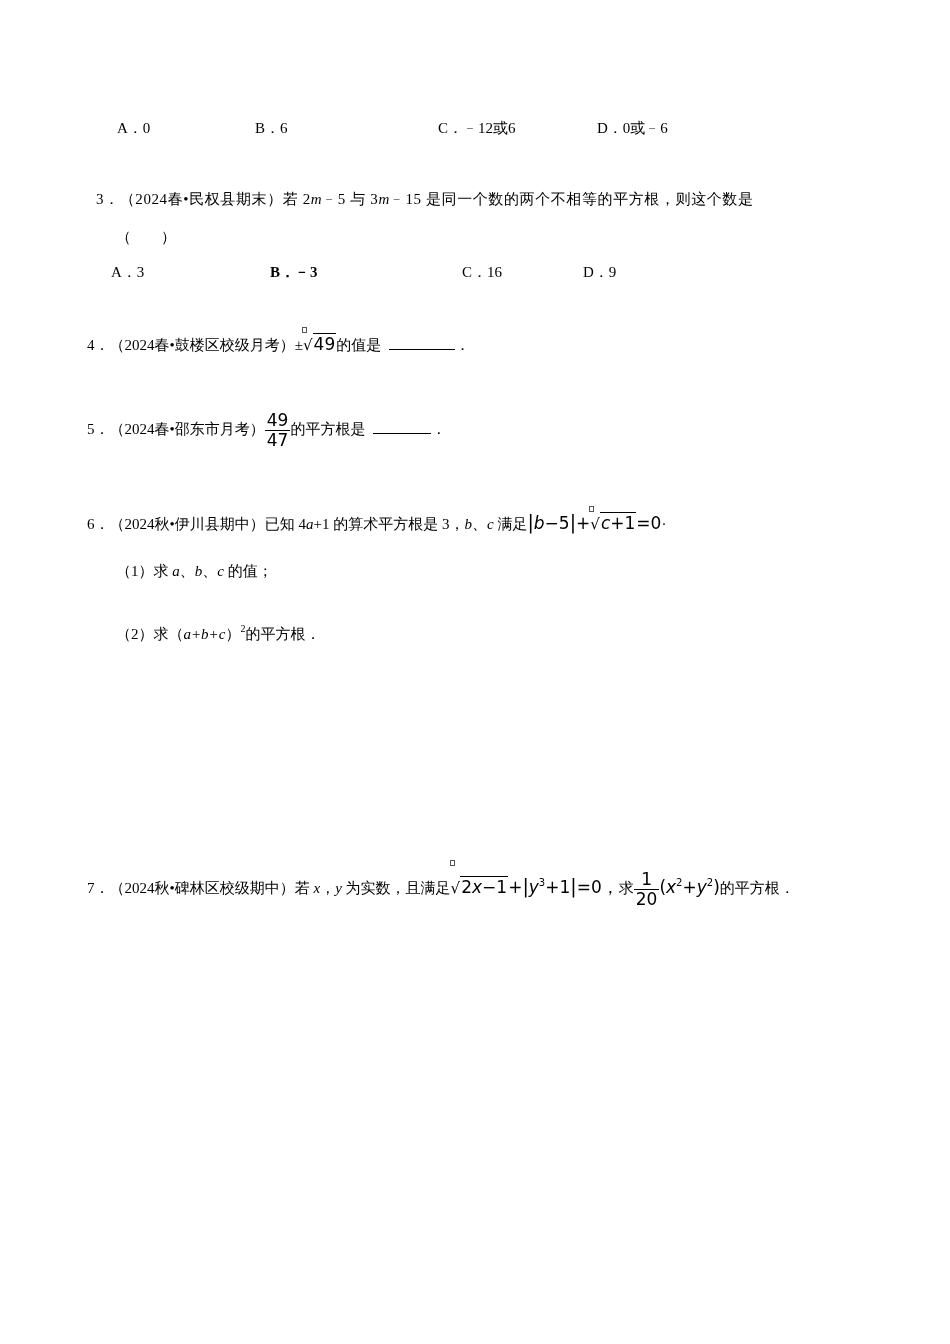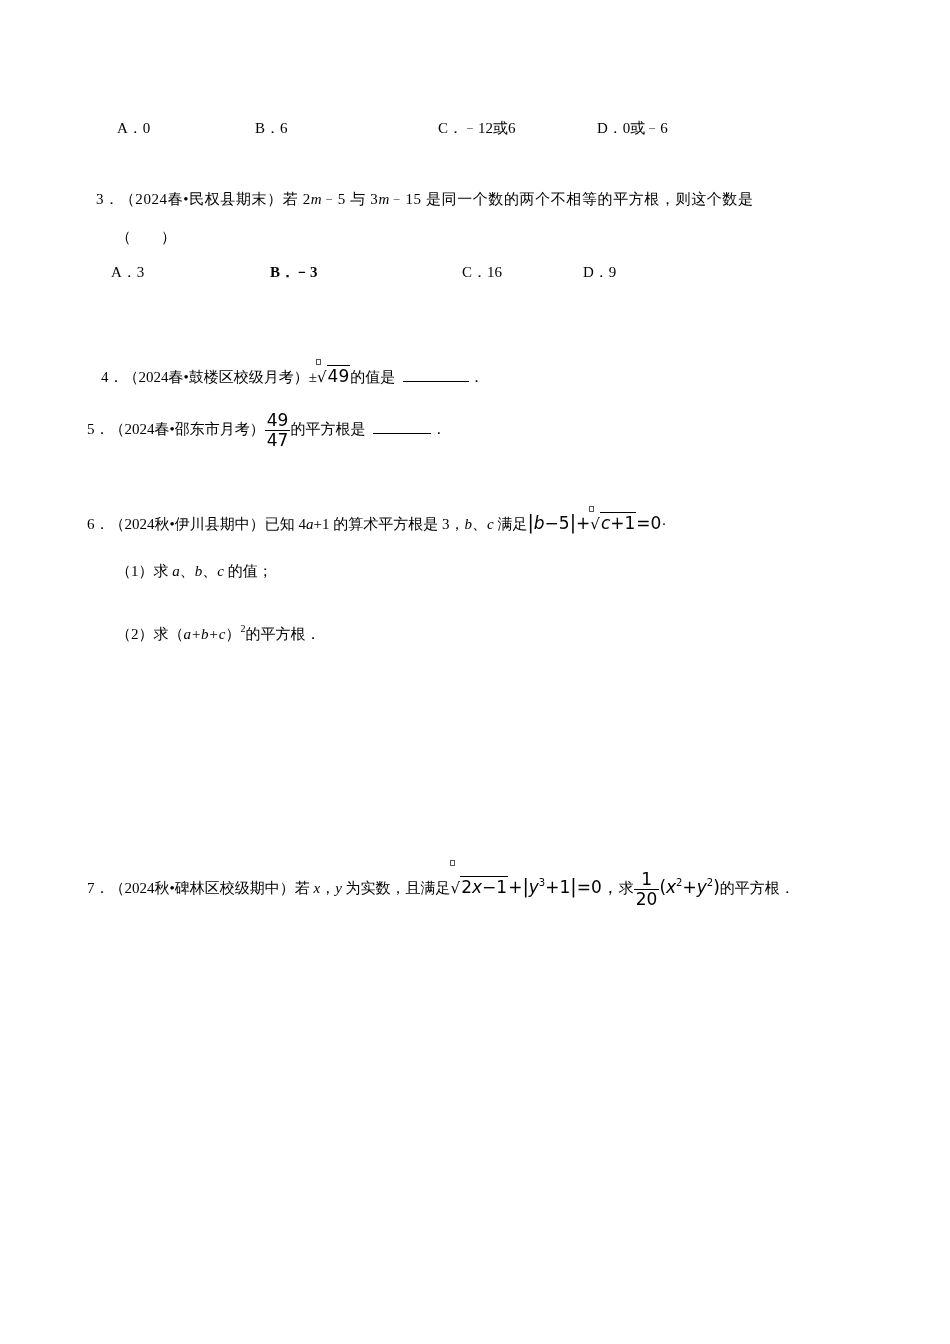--- a/index.html
+++ b/index.html
@@ -114,21 +114,21 @@
     <span>B．</span><span>﹣3</span>
   </div>
   <div class="choice" style="left:438px; top:262px;margin-left:24px;">
     <span>C．</span><span>16</span>
   </div>
   <div class="choice" style="left:583px; top:262px;">
     <span>D．</span><span>9</span>
   </div>
 </div>
 
-<div class="line" style="left:101px; top:334px;margin-top:32px;">
+<div class="line" style="left:87px; top:334px;">
   <span>4．</span><span>（2024春•鼓楼区校级月考）</span><span>±</span><span class="radical"><span class="idx"></span><span class="sign">√</span><span class="radicand">49</span></span><span>的值是</span>
   <span class="blank" style="width:66px; margin-left:4px;"></span><span>．</span>
 </div>
 
 <div class="line" style="left:87px; top:409px; line-height:40px;">
   <span>5．</span><span>（2024春•邵东市月考）</span><span class="frac"><span class="num">49</span><span class="den">47</span></span><span>的平方根是</span>
   <span class="blank" style="width:58px; margin-left:4px;"></span><span>．</span>
 </div>
 
 <div>

